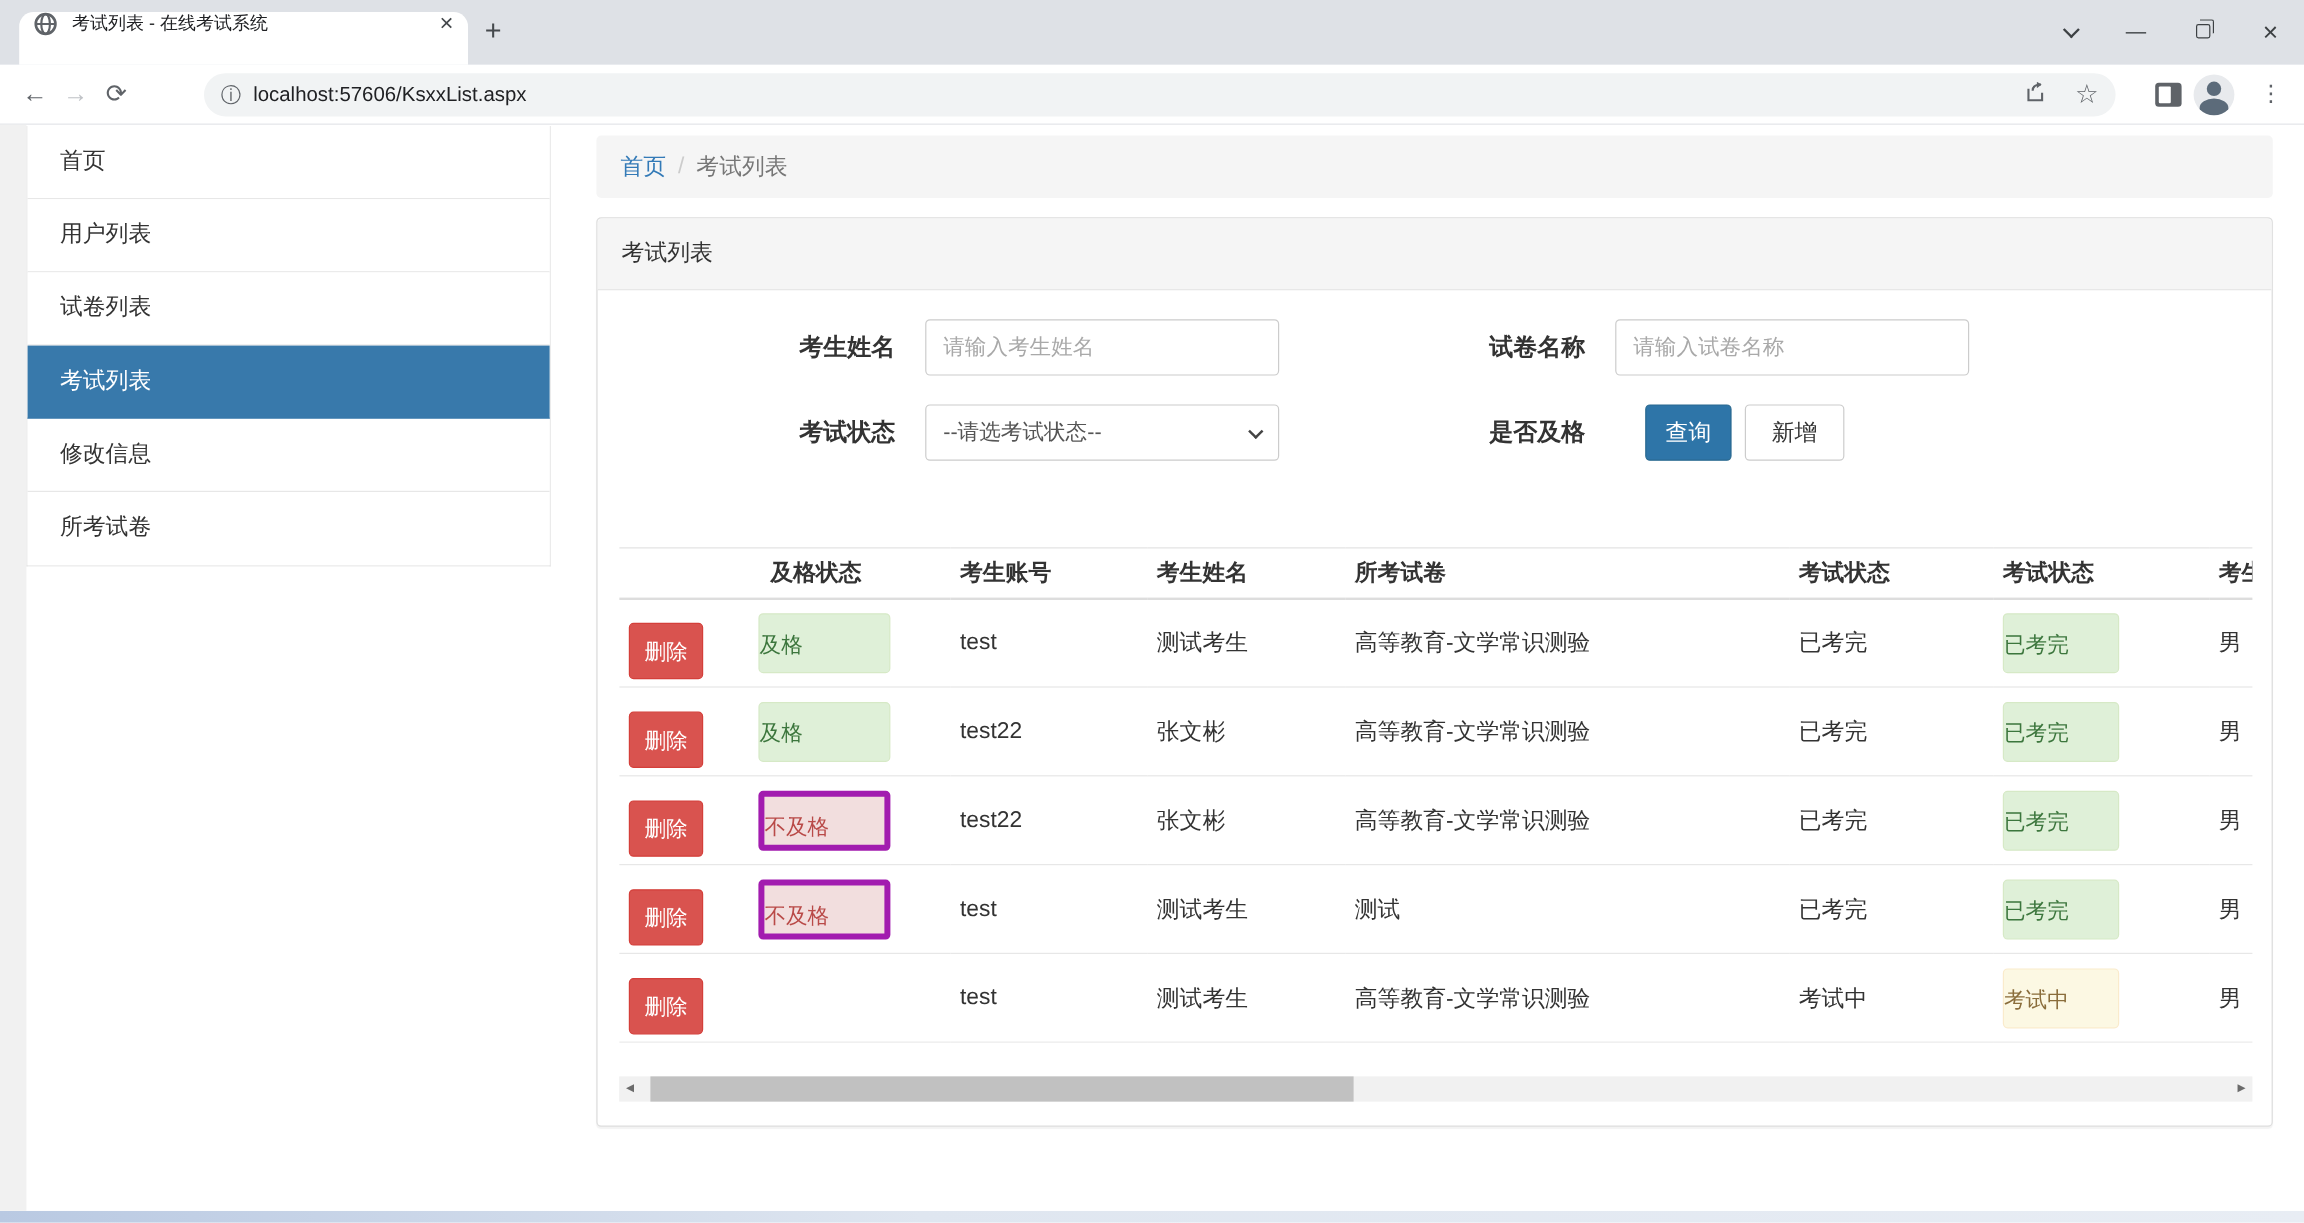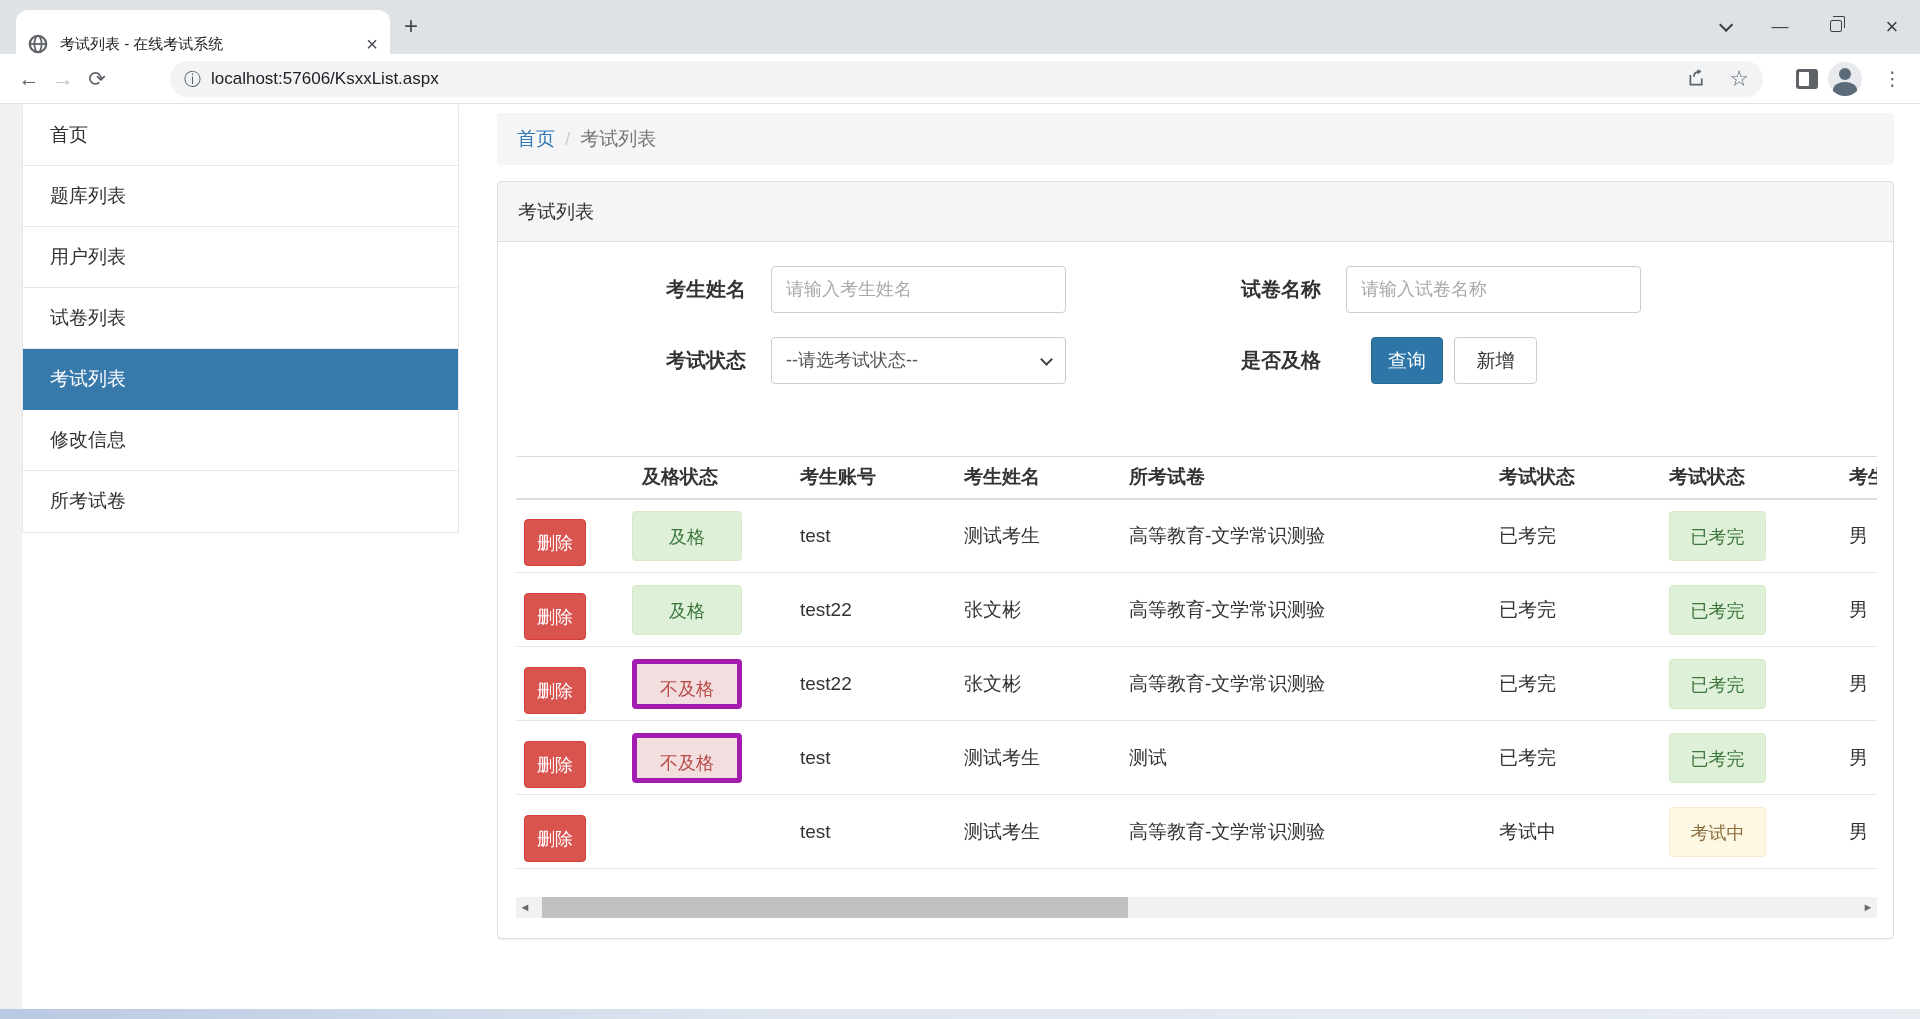--- a/index.html
+++ b/index.html
@@ -2,21 +2,21 @@
 <html><head>
 <meta charset="utf-8">
 <style>
   * { box-sizing: border-box; margin: 0; padding: 0; }
   html,body { width:1920px; height:1019px; overflow:hidden;
     font-family:"Liberation Sans","DejaVu Sans",sans-serif; background:#fff; }
 
   
   .tabstrip { position:relative; height:54px; background:#dee1e6; }
   .tab { position:absolute; left:16px; top:10px; width:374px; height:44px;
-    background:#fff; border-radius:12px 12px 0 0; display:flex; align-items:flex-end; padding:0 12px; }
+    background:#fff; border-radius:12px 12px 0 0; display:flex; align-items:flex-start; padding:0 12px; }
   .favicon { width:20px; height:20px; margin-right:12px; flex:0 0 auto; }
   .tab-title { font-size:15px; color:#202124; white-space:nowrap; overflow:hidden; flex:1; }
   .tab-close { font-size:20px; color:#45494d; margin-left:8px; cursor:pointer; line-height:20px; }
   .newtab { position:absolute; left:404px; top:12px; font-size:24px; color:#45494d; font-weight:400; cursor:pointer; }
   .win-controls { position:absolute; right:0; top:0; height:54px; display:flex; align-items:center; }
   .win-btn { width:56px; text-align:center; font-size:17px; color:#3c4043; cursor:pointer; }
   .chev { display:inline-block; width:10px; height:10px; border-right:2px solid #3c4043;
     border-bottom:2px solid #3c4043; transform:rotate(45deg) translateY(-3px); }
   .restore-glyph { display:inline-block; width:12px; height:12px; border:1.5px solid #3c4043; border-radius:2px; position:relative; }
   .restore-glyph:before { content:""; position:absolute; left:2px; top:-5px; width:11px; height:11px;
@@ -82,21 +82,21 @@
   table.grid col.c1{width:104px} table.grid col.c2{width:172px} table.grid col.c3{width:164px}
   table.grid col.c4{width:165px} table.grid col.c5{width:370px} table.grid col.c6{width:170px}
   table.grid col.c7{width:180px} table.grid col.c8{width:155px}
   table.grid th { border-top:1px solid #ddd; border-bottom:2px solid #ddd; height:42px;
     text-align:left; padding:0 8px; font-size:19px; color:#333; white-space:nowrap; }
   table.grid th.center { padding-left:22px; }
   table.grid td { border-bottom:1px solid #e7e7e7; height:74px; padding:0 8px; vertical-align:middle; white-space:nowrap; }
   td.del-cell { padding-left:16px; }
   .btn-del { width:62px; height:47px; background:#d9534f; border:1px solid #d43f3a; border-radius:4px;
     color:#fff; font-size:18px; cursor:pointer;margin-top:14px; }
-  .badge { display:inline-block; text-align:center; border-radius:4px; font-size:18px;
+  .badge { display:inline-block; border-radius:4px; font-size:18px;
     height:50px; line-height:50px; }
   .badge.wide { width:110px; margin-left:4px; }
   .badge.slim { width:97px; }
   .badge-pass { background:#dff0d8; color:#3c763d; border:1px solid #d6e9c6; }
   .badge-fail { background:#f2dede; color:#b94a48; border:5px solid #a21caf; }
   .badge-done { background:#dff0d8; color:#3c763d; border:1px solid #d6e9c6; }
   .badge-doing { background:#fcf8e3; color:#8a6d3b; border:1px solid #faebcc; }
   .badge-none { background:transparent; border:none; }
 
   .hscroll { position:relative; margin-top:28px; width:1361px; height:21px; background:#f1f1f1; }
@@ -152,21 +152,20 @@
     <span class="avatar"></span>
     <span class="kebab">⋮</span>
   </div>
 </div>
 
 <div class="page">
   <div class="gutter"></div>
 
   <nav class="sidebar">
     <div class="side-item">首页</div>
-    <div class="side-item">题库列表</div>
     <div class="side-item">用户列表</div>
     <div class="side-item">试卷列表</div>
     <div class="side-item active">考试列表</div>
     <div class="side-item">修改信息</div>
     <div class="side-item">所考试卷</div>
   </nav>
 
   <div class="main">
     <div class="breadcrumb">
       <span class="bc-link">首页</span>

